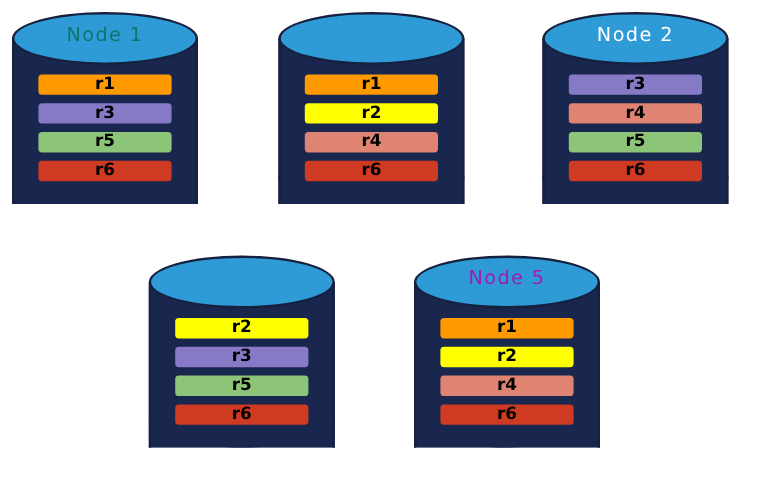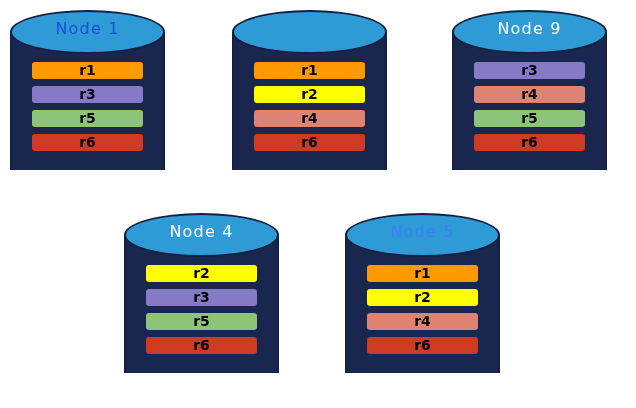--- a/index.html
+++ b/index.html
@@ -107,21 +107,21 @@
 </style>
 </head>
 <body style="background: rgb(255, 255, 255);">
 
 <div id="diagram">
 
   <div class="node" id="node-0">
     <div class="cyl-bottom" style="background: rgb(25, 39, 78); border-color: rgb(22, 32, 63);"></div>
     <div class="cyl-body" style="background: rgb(25, 39, 78);"></div>
     <div class="cyl-top" style="background: rgb(46, 155, 214); border-color: rgb(22, 32, 63);"></div>
-    <div class="node-title" style="color: #1d4ed8;">Node 1</div>
+    <div class="node-title" style="color: #0f766e;">Node 1</div>
     <div class="replicas">
       <div class="replica-bar" style="background: rgb(255, 153, 0); color: rgb(0, 0, 0);">r1</div>
       <div class="replica-bar" style="background: rgb(134, 121, 198); color: rgb(0, 0, 0);">r3</div>
       <div class="replica-bar" style="background: rgb(140, 196, 120); color: rgb(0, 0, 0);">r5</div>
       <div class="replica-bar" style="background: rgb(206, 58, 34); color: rgb(0, 0, 0);">r6</div>
     </div>
   </div>
 
   <div class="node" id="node-1">
     <div class="cyl-bottom" style="background: rgb(25, 39, 78); border-color: rgb(22, 32, 63);"></div>
@@ -132,47 +132,46 @@
       <div class="replica-bar" style="background: rgb(255, 255, 0); color: rgb(0, 0, 0);">r2</div>
       <div class="replica-bar" style="background: rgb(223, 131, 114); color: rgb(0, 0, 0);">r4</div>
       <div class="replica-bar" style="background: rgb(206, 58, 34); color: rgb(0, 0, 0);">r6</div>
     </div>
   </div>
 
   <div class="node" id="node-2">
     <div class="cyl-bottom" style="background: rgb(25, 39, 78); border-color: rgb(22, 32, 63);"></div>
     <div class="cyl-body" style="background: rgb(25, 39, 78);"></div>
     <div class="cyl-top" style="background: rgb(46, 155, 214); border-color: rgb(22, 32, 63);"></div>
-    <div class="node-title" style="color: rgb(255, 255, 255);">Node 9</div>
+    <div class="node-title" style="color: rgb(255, 255, 255);">Node 2</div>
     <div class="replicas">
       <div class="replica-bar" style="background: rgb(134, 121, 198); color: rgb(0, 0, 0);">r3</div>
       <div class="replica-bar" style="background: rgb(223, 131, 114); color: rgb(0, 0, 0);">r4</div>
       <div class="replica-bar" style="background: rgb(140, 196, 120); color: rgb(0, 0, 0);">r5</div>
       <div class="replica-bar" style="background: rgb(206, 58, 34); color: rgb(0, 0, 0);">r6</div>
     </div>
   </div>
 
   <div class="node" id="node-3">
     <div class="cyl-bottom" style="background: rgb(25, 39, 78); border-color: rgb(22, 32, 63);"></div>
     <div class="cyl-body" style="background: rgb(25, 39, 78);"></div>
     <div class="cyl-top" style="background: rgb(46, 155, 214); border-color: rgb(22, 32, 63);"></div>
-    <div class="node-title" style="color: rgb(255, 255, 255);">Node 4</div>
     <div class="replicas">
       <div class="replica-bar" style="background: rgb(255, 255, 0); color: rgb(0, 0, 0);">r2</div>
       <div class="replica-bar" style="background: rgb(134, 121, 198); color: rgb(0, 0, 0);">r3</div>
       <div class="replica-bar" style="background: rgb(140, 196, 120); color: rgb(0, 0, 0);">r5</div>
       <div class="replica-bar" style="background: rgb(206, 58, 34); color: rgb(0, 0, 0);">r6</div>
     </div>
   </div>
 
   <div class="node" id="node-4">
     <div class="cyl-bottom" style="background: rgb(25, 39, 78); border-color: rgb(22, 32, 63);"></div>
     <div class="cyl-body" style="background: rgb(25, 39, 78);"></div>
     <div class="cyl-top" style="background: rgb(46, 155, 214); border-color: rgb(22, 32, 63);"></div>
-    <div class="node-title" style="color: #3b82f6;">Node 5</div>
+    <div class="node-title" style="color: #a21caf;">Node 5</div>
     <div class="replicas">
       <div class="replica-bar" style="background: rgb(255, 153, 0); color: rgb(0, 0, 0);">r1</div>
       <div class="replica-bar" style="background: rgb(255, 255, 0); color: rgb(0, 0, 0);">r2</div>
       <div class="replica-bar" style="background: rgb(223, 131, 114); color: rgb(0, 0, 0);">r4</div>
       <div class="replica-bar" style="background: rgb(206, 58, 34); color: rgb(0, 0, 0);">r6</div>
     </div>
   </div>
 
 </div>
 

